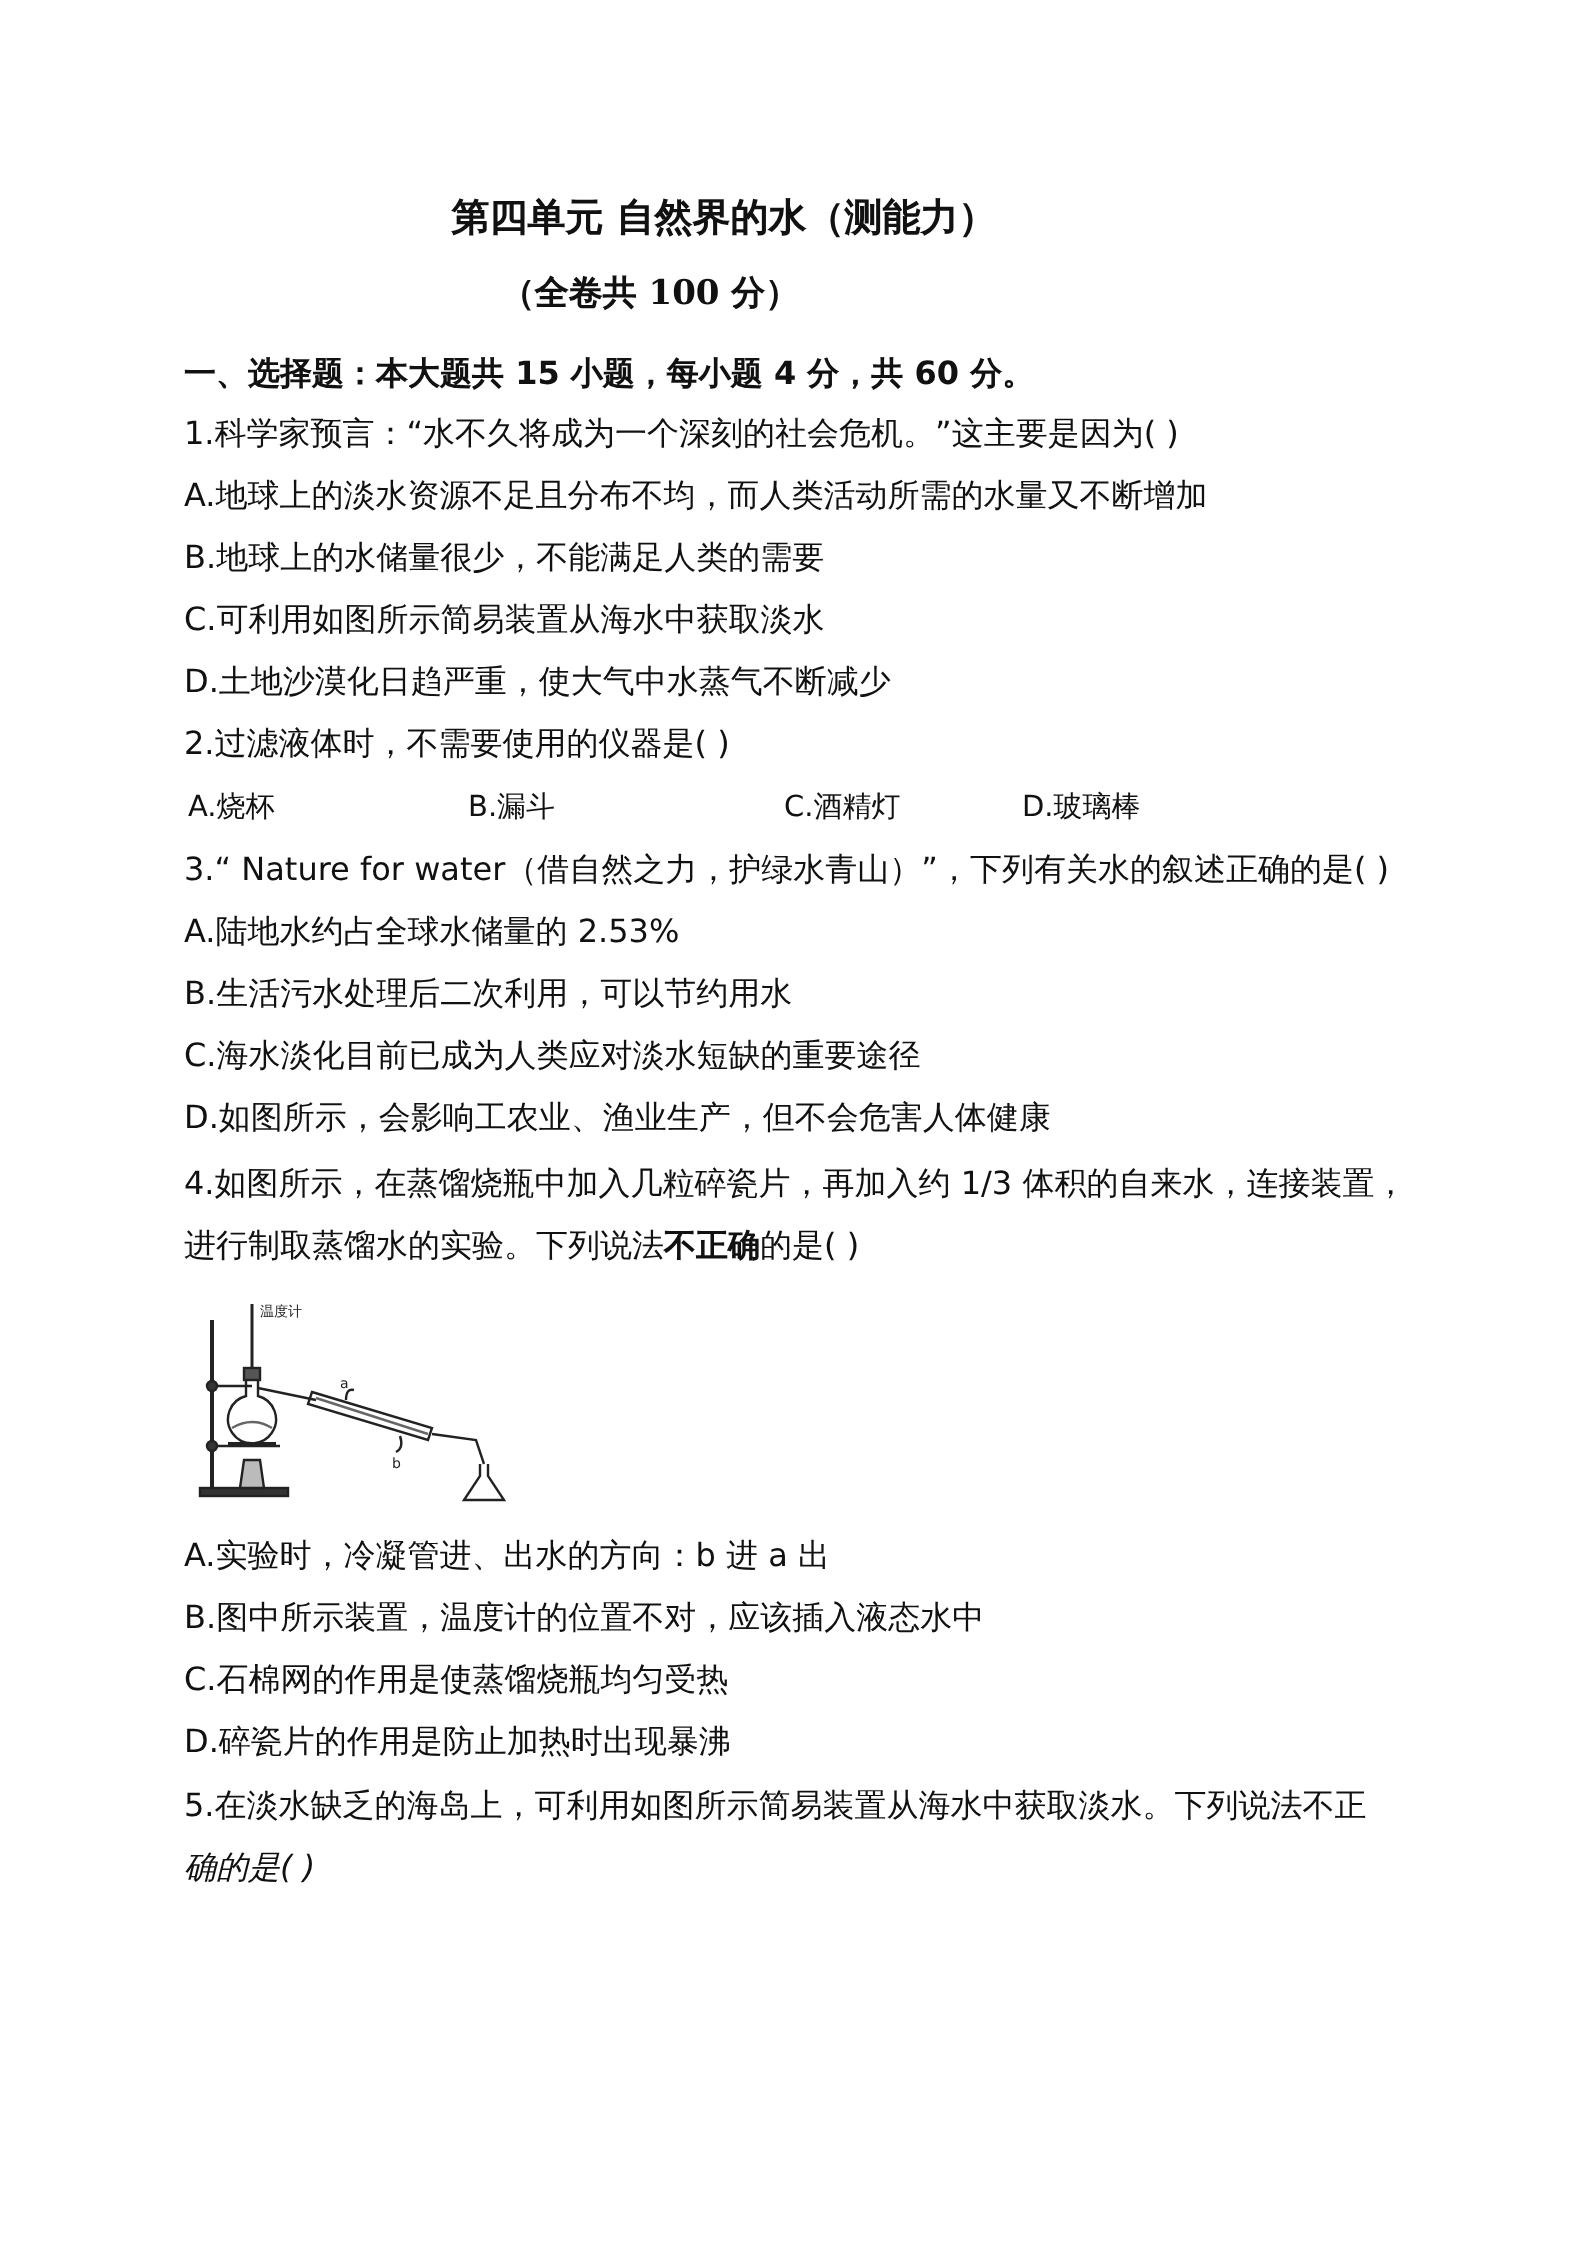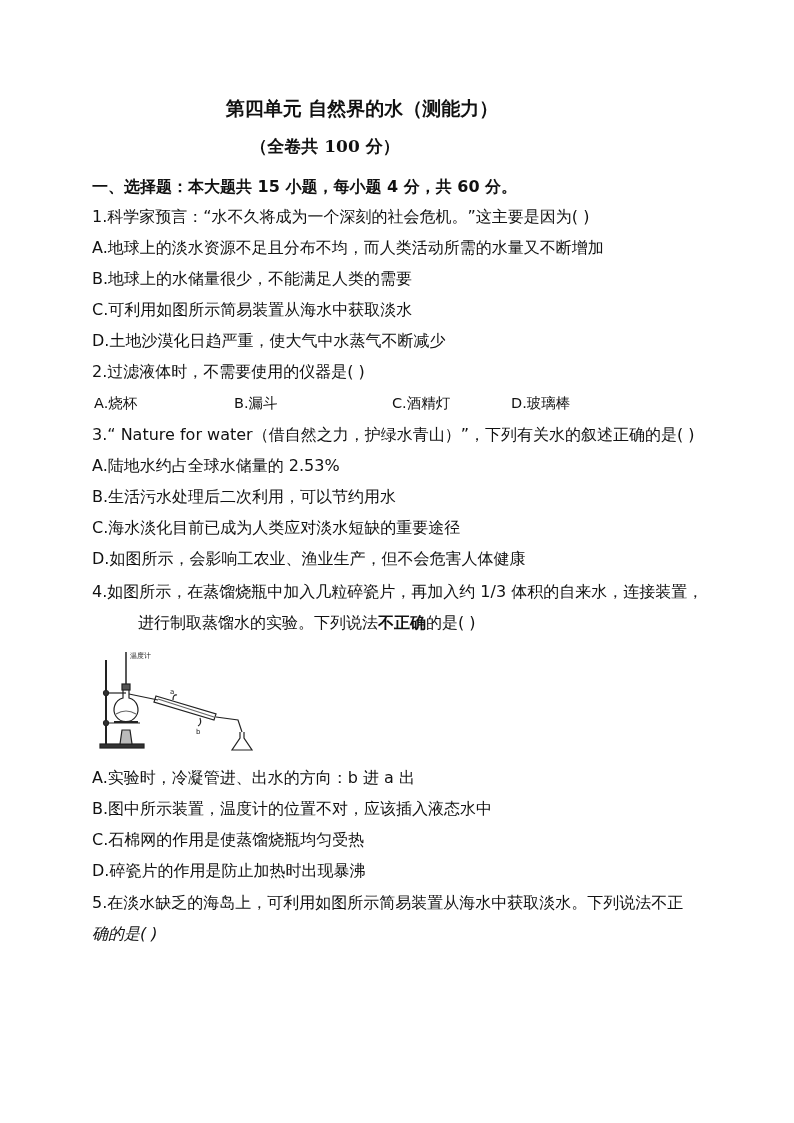--- a/index.html
+++ b/index.html
@@ -37,21 +37,21 @@
   <span style="left:417px;">D.玻璃棒</span>
 </div>
 
 <div class="line" style="top:425px;">3.“ Nature for water（借自然之力，护绿水青山）”，下列有关水的叙述正确的是( )</div>
 <div class="line" style="top:456px;">A.陆地水约占全球水储量的 2.53%</div>
 <div class="line" style="top:487px;text-align:center;">B.生活污水处理后二次利用，可以节约用水</div>
 <div class="line" style="top:518px;">C.海水淡化目前已成为人类应对淡水短缺的重要途径</div>
 <div class="line" style="top:549px;">D.如图所示，会影响工农业、渔业生产，但不会危害人体健康</div>
 
 <div class="line" style="top:582px;">4.如图所示，在蒸馏烧瓶中加入几粒碎瓷片，再加入约 1/3 体积的自来水，连接装置，</div>
-<div class="line" style="top:613px;margin-left:46px;"><span>进行制取蒸馏水的实验。下列说法</span><span class="bold">不正确</span><span>的是( )</span></div>
+<div class="line" style="top:613px;"><span>进行制取蒸馏水的实验。下列说法</span><span class="bold">不正确</span><span>的是( )</span></div>
 
 <svg class="figure" viewBox="0 0 160 104" stroke="#222" fill="none" stroke-width="1.2">
   <rect x="4" y="96" width="44" height="4" fill="#333"></rect>
   <line x1="10" y1="12" x2="10" y2="96" stroke-width="2"></line>
   <line x1="10" y1="45" x2="30" y2="45"></line>
     <circle cx="10" cy="45" r="2.5" fill="#333"></circle>
   <line x1="10" y1="75" x2="44" y2="75"></line>
     <circle cx="10" cy="75" r="2.5" fill="#333"></circle>
   <line x1="30" y1="4" x2="30" y2="38" stroke-width="1.5"></line>
   <text x="34" y="10" font-size="7" fill="#222" stroke="none">温度计</text>

